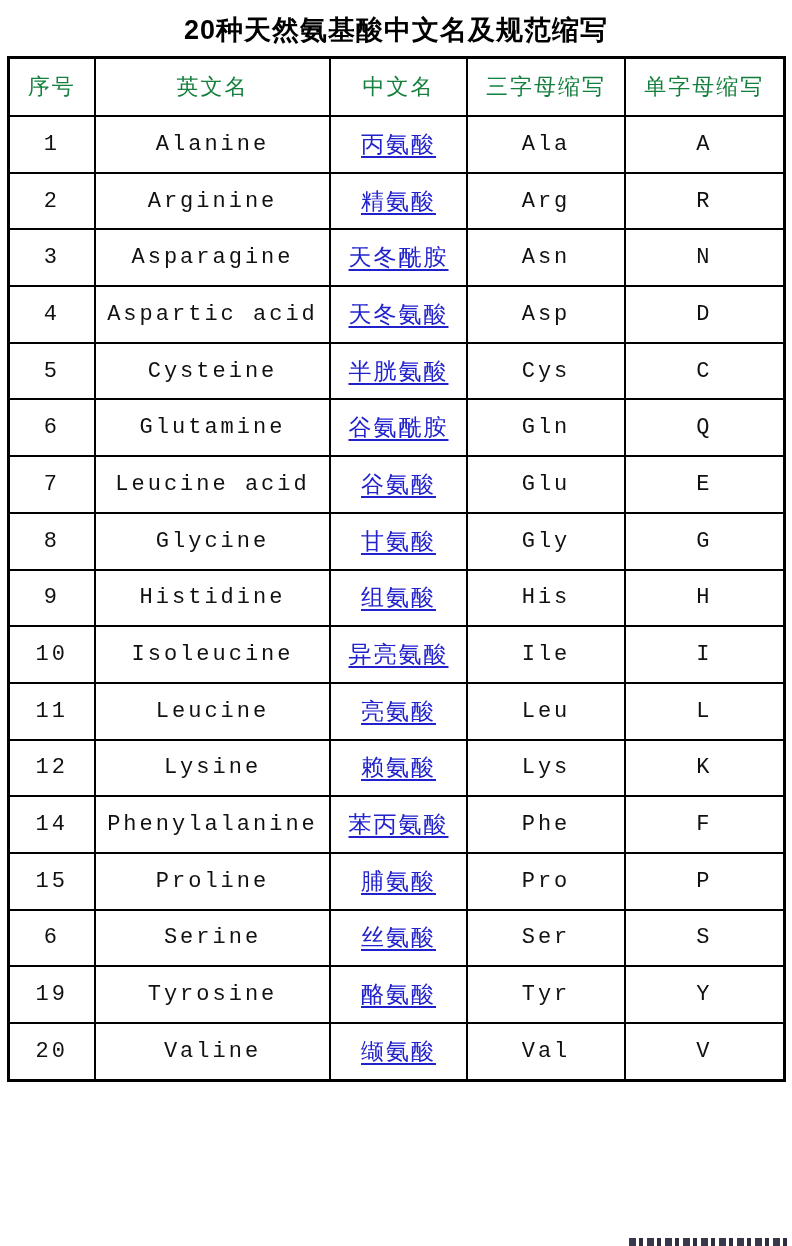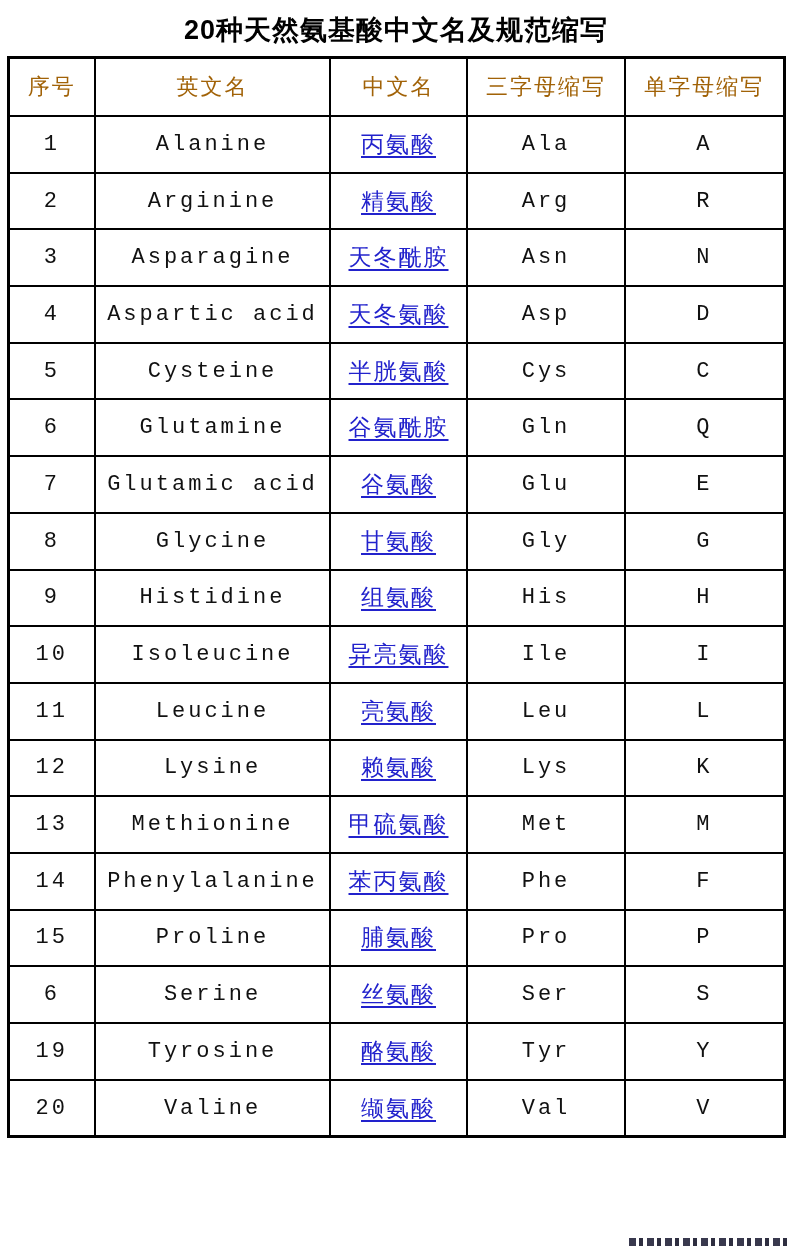--- a/index.html
+++ b/index.html
@@ -36,21 +36,21 @@
     text-align: center;
     vertical-align: middle;
     padding: 0;
     overflow: hidden;
     white-space: nowrap;
   }
   .amino-table th {
     height: 56px;
     font-size: 22px;
     font-weight: normal;
-    color: #a16207;
+    color: #15803d;
     letter-spacing: 2px;
     font-family: "Liberation Serif", serif;
   }
   .amino-table td {
     height: 54.7px;
   }
   .num-cell, .en-cell, .abbr3-cell, .abbr1-cell {
     font-family: "Liberation Mono", monospace;
     font-size: 22px;
     color: #111111;
@@ -161,21 +161,21 @@
     <td class="en-cell">Glutamine</td>
     <td class="zh-cell">
       <span class="zh-link">谷氨酰胺</span>
     </td>
     <td class="abbr3-cell">Gln</td>
     <td class="abbr1-cell">Q</td>
   </tr>
 
   <tr>
     <td class="num-cell">7</td>
-    <td class="en-cell">Glutamic acid</td>
+    <td class="en-cell">Leucine acid</td>
     <td class="zh-cell">
       <span class="zh-link">谷氨酸</span>
     </td>
     <td class="abbr3-cell">Glu</td>
     <td class="abbr1-cell">E</td>
   </tr>
 
   <tr>
     <td class="num-cell">8</td>
     <td class="en-cell">Glycine</td>
@@ -219,29 +219,20 @@
   <tr>
     <td class="num-cell">12</td>
     <td class="en-cell">Lysine</td>
     <td class="zh-cell">
       <span class="zh-link">赖氨酸</span>
     </td>
     <td class="abbr3-cell">Lys</td>
     <td class="abbr1-cell">K</td>
   </tr>
 
-  <tr>
-    <td class="num-cell">13</td>
-    <td class="en-cell">Methionine</td>
-    <td class="zh-cell">
-      <span class="zh-link">甲硫氨酸</span>
-    </td>
-    <td class="abbr3-cell">Met</td>
-    <td class="abbr1-cell">M</td>
-  </tr>
 
   <tr>
     <td class="num-cell">14</td>
     <td class="en-cell">Phenylalanine</td>
     <td class="zh-cell">
       <span class="zh-link">苯丙氨酸</span>
     </td>
     <td class="abbr3-cell">Phe</td>
     <td class="abbr1-cell">F</td>
   </tr>

